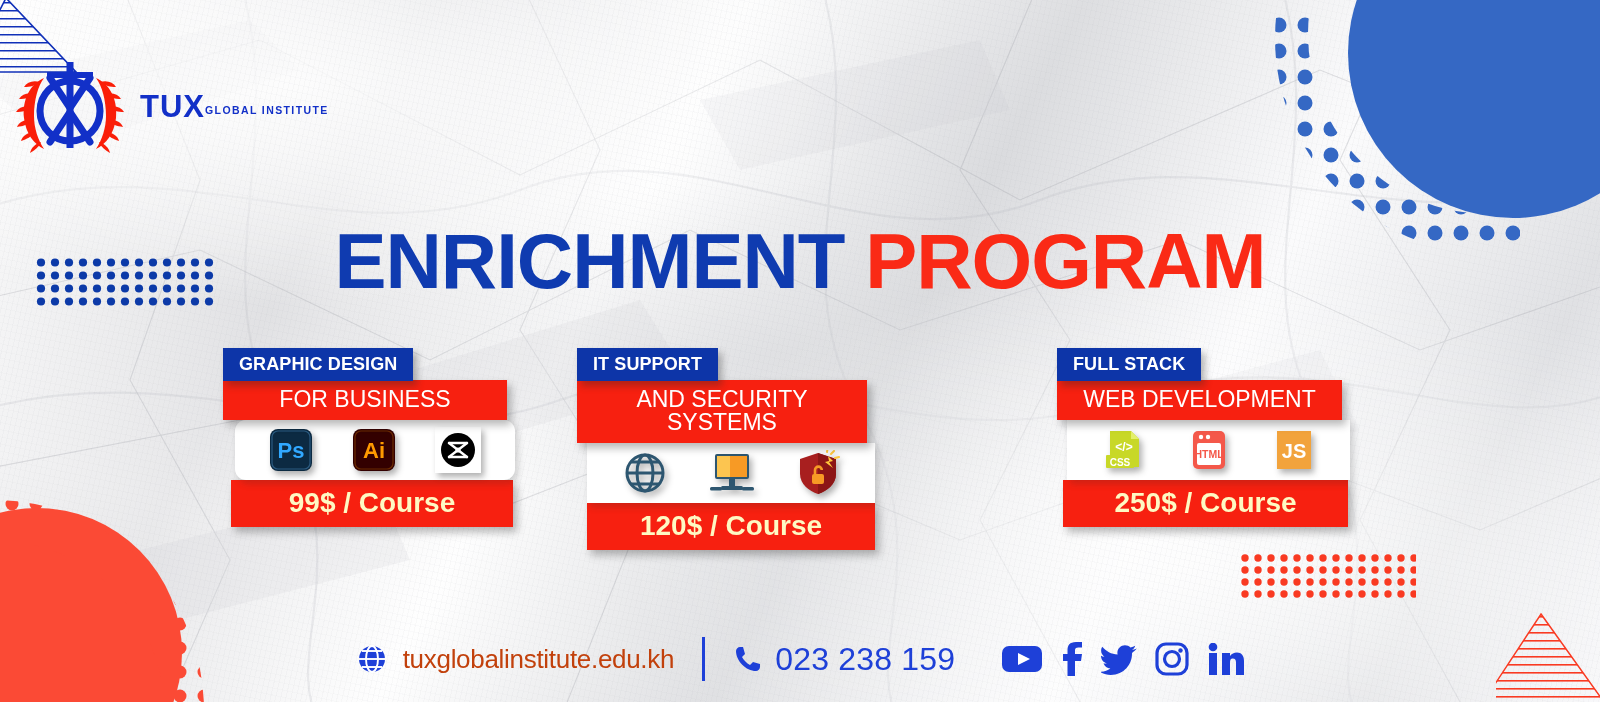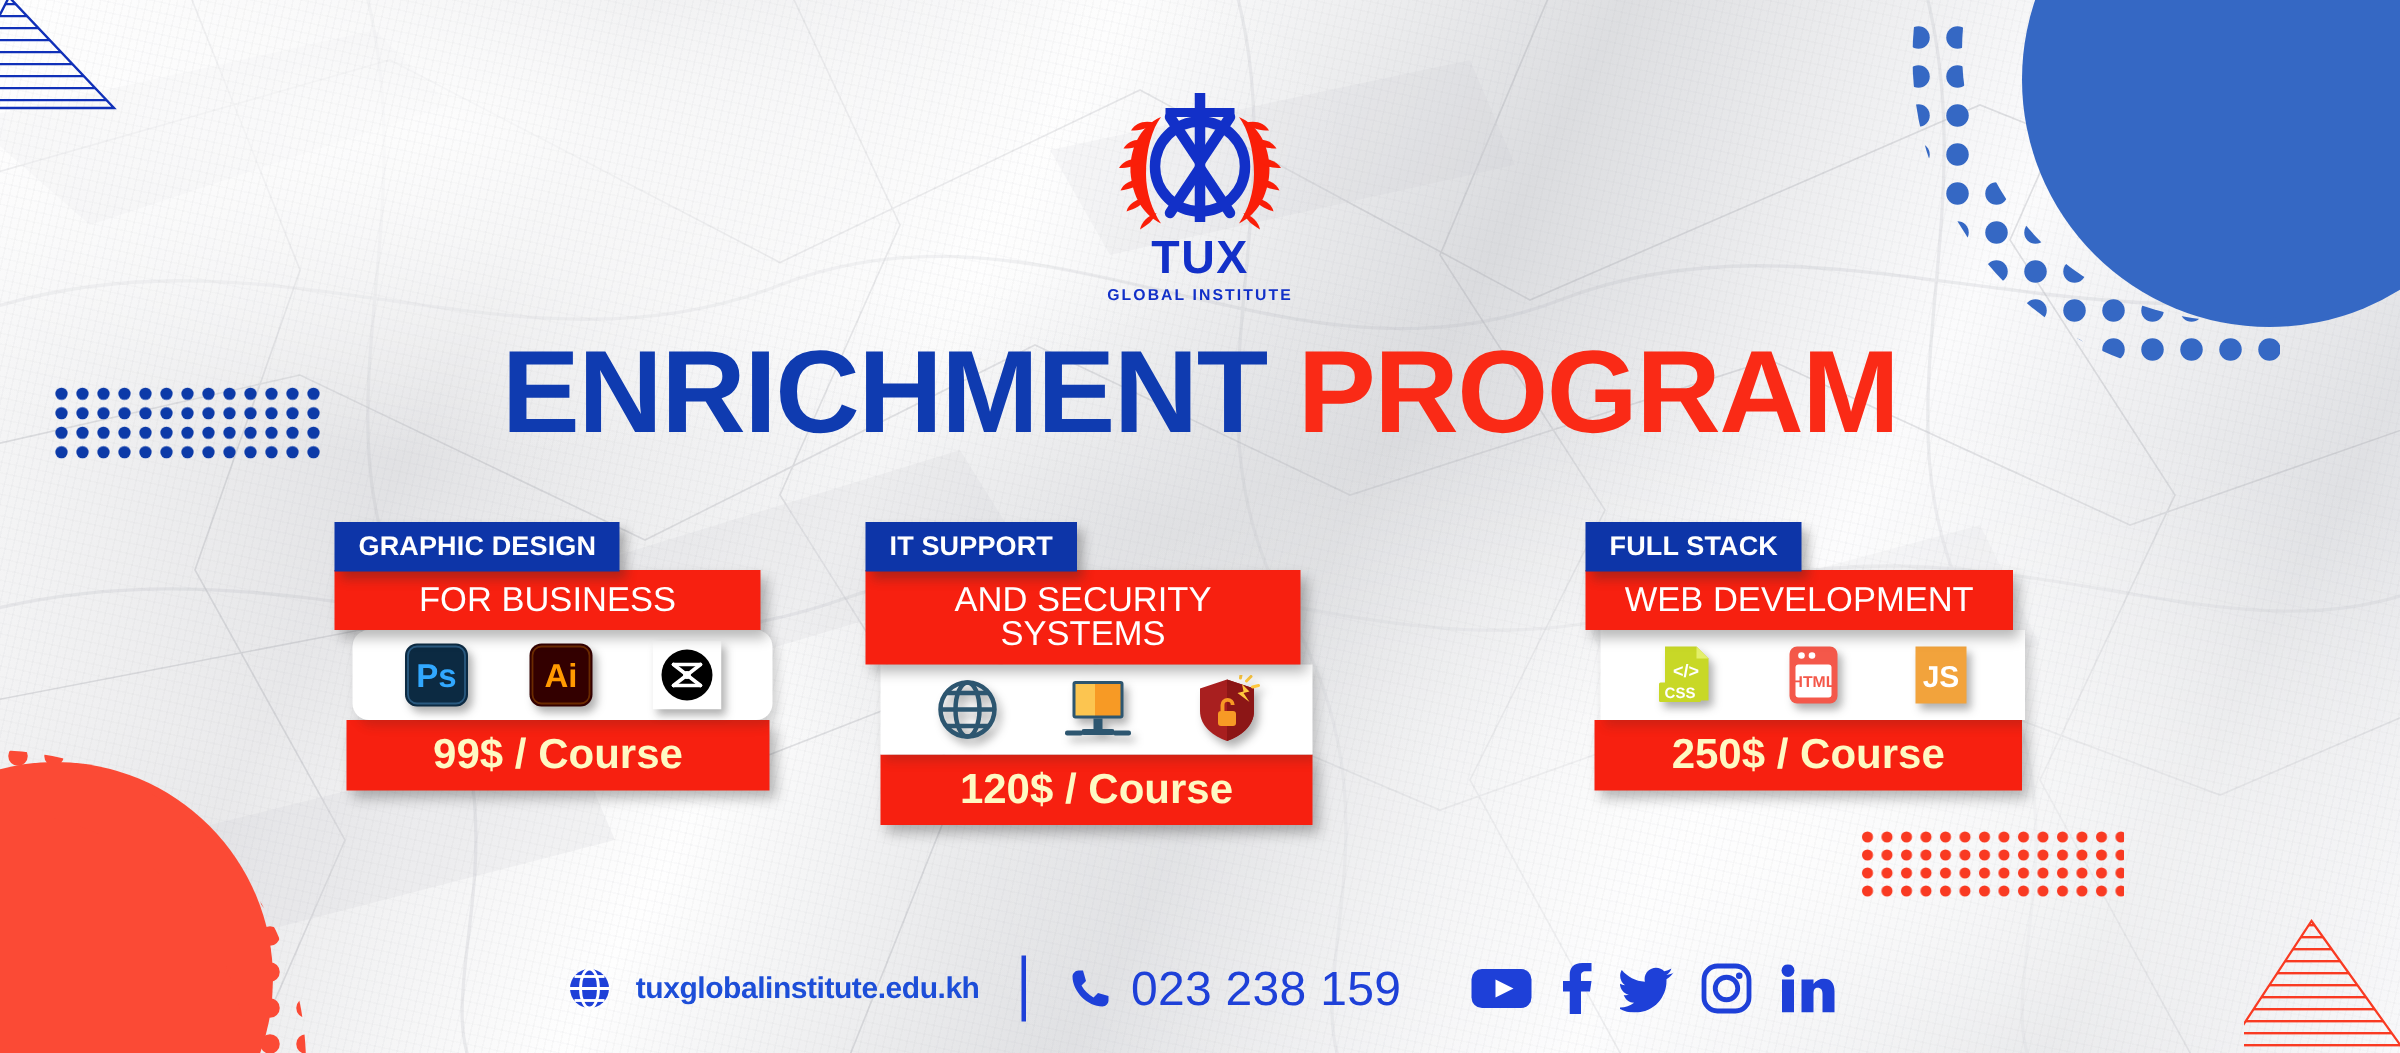--- a/index.html
+++ b/index.html
@@ -41,21 +41,21 @@
   .circle-red{
     left:-108px; bottom:-96px; width:290px; height:290px; border-radius:50%;
     background:#fb4a35;
   }
   .dots{ position:absolute; }
   .tri{ position:absolute; }
 
   
   .logo-wrap{
     position:absolute; left:0; right:0; top:56px;
-    display:flex; flex-direction:column; align-items:center;
+    display:flex; flex-direction:row; align-items:center;
   }
   .logo-mark{ width:140px; height:104px; display:block; }
   .logo-name{
     color:#1230c8; font-weight:bold; font-size:31px; letter-spacing:1px;
     line-height:1; margin-top:-4px;
   }
   .logo-sub{
     color:#1230c8; font-weight:bold; font-size:10.5px; letter-spacing:1.4px;
     margin-top:4px;
   }
@@ -113,21 +113,21 @@
 
   .app-icon{ filter:drop-shadow(3px 4px 3px rgba(30,30,30,.35)); }
 
   
   .footer{
     position:absolute; left:0; right:0; top:628px; height:62px;
     display:flex; align-items:center; justify-content:center; gap:0;
   }
   .f-item{ display:flex; align-items:center; }
   .f-text{
-    color:#1d4ed8; font-size:20px; letter-spacing:-.3px; font-weight:700;
+    color:#c2410c; font-size:26px; letter-spacing:-.3px; font-weight:400;
   }
   .f-phone{ color:#1e40d8; font-size:32px; letter-spacing:.2px; }
   .divider{
     width:3px; height:44px; background:#1e40d8; margin:0 28px;
   }
   .socials{ display:flex; align-items:center; gap:18px; margin-left:46px; }
   .socials svg{ display:block; }
 </style>
 </head>
 <body>

